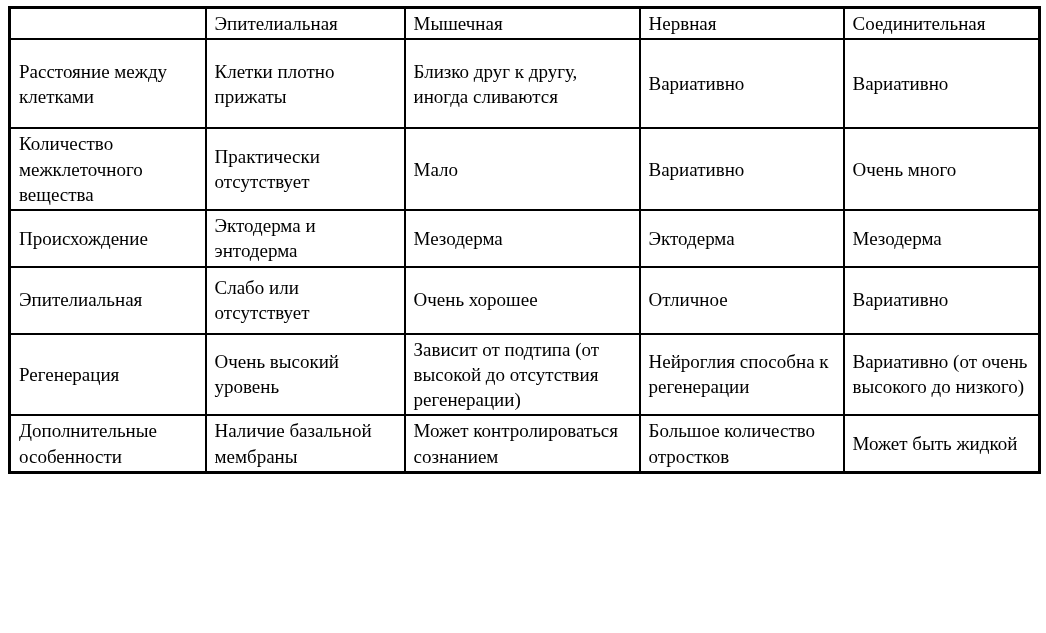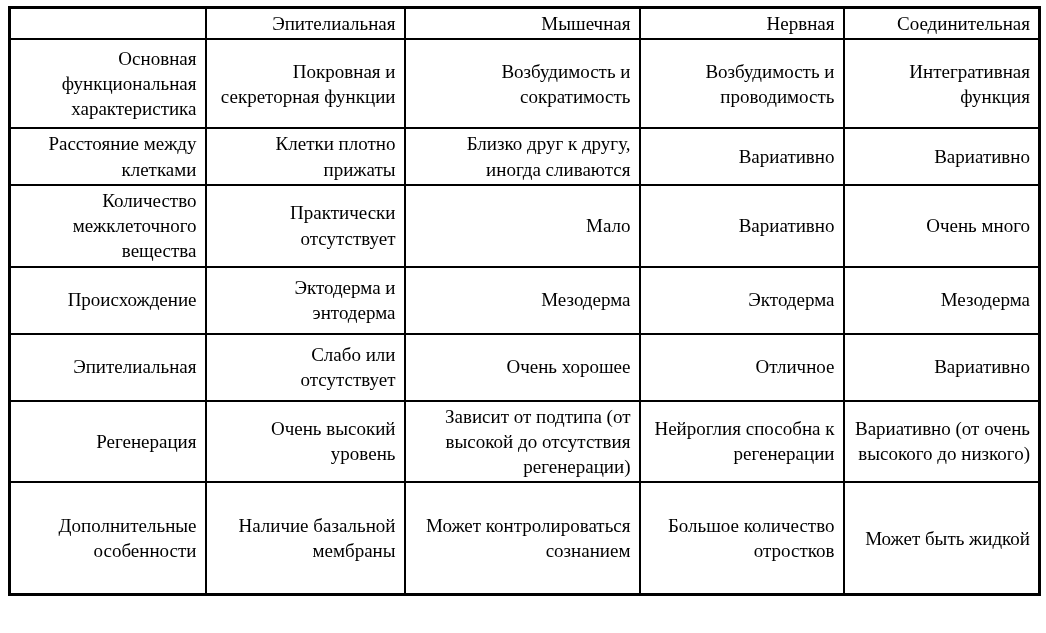--- a/index.html
+++ b/index.html
@@ -21,21 +21,21 @@
     width: 1030px;
     font-family: "Liberation Serif", "DejaVu Serif", serif;
     font-size: 19px;
     line-height: 1.33;
     color: #000000;
     border: 3px solid #000000;
   }
   table.tissue th,
   table.tissue td {
     border: 2px solid #000000;
-    text-align: right;
+    text-align: left;
     vertical-align: middle;
     padding: 2px 8px;
     font-weight: normal;
     overflow: hidden;
   }
   thead tr { height: 27px; }
   tbody tr:nth-child(1) { height: 89px; }
   tbody tr:nth-child(2) { height: 56px; }
   tbody tr:nth-child(3) { height: 54px; }
   tbody tr:nth-child(4) { height: 67px; }
@@ -59,27 +59,20 @@
     <thead>
       <tr>
         <th></th>
         <th>Эпителиальная</th>
         <th>Мышечная</th>
         <th>Нервная</th>
         <th>Соединительная</th>
       </tr>
     </thead>
     <tbody id="table-body">
-        <tr>
-          <th scope="row">Основная функциональная характеристика</th>
-          <td>Покровная и секреторная функции</td>
-          <td>Возбудимость и сократимость</td>
-          <td>Возбудимость и проводимость</td>
-          <td>Интегративная функция</td>
-        </tr>
         <tr>
           <th scope="row">Расстояние между клетками</th>
           <td>Клетки плотно прижаты</td>
           <td>Близко друг к другу, иногда сливаются</td>
           <td>Вариативно</td>
           <td>Вариативно</td>
         </tr>
         <tr>
           <th scope="row">Количество межклеточного вещества</th>
           <td>Практически отсутствует</td>

